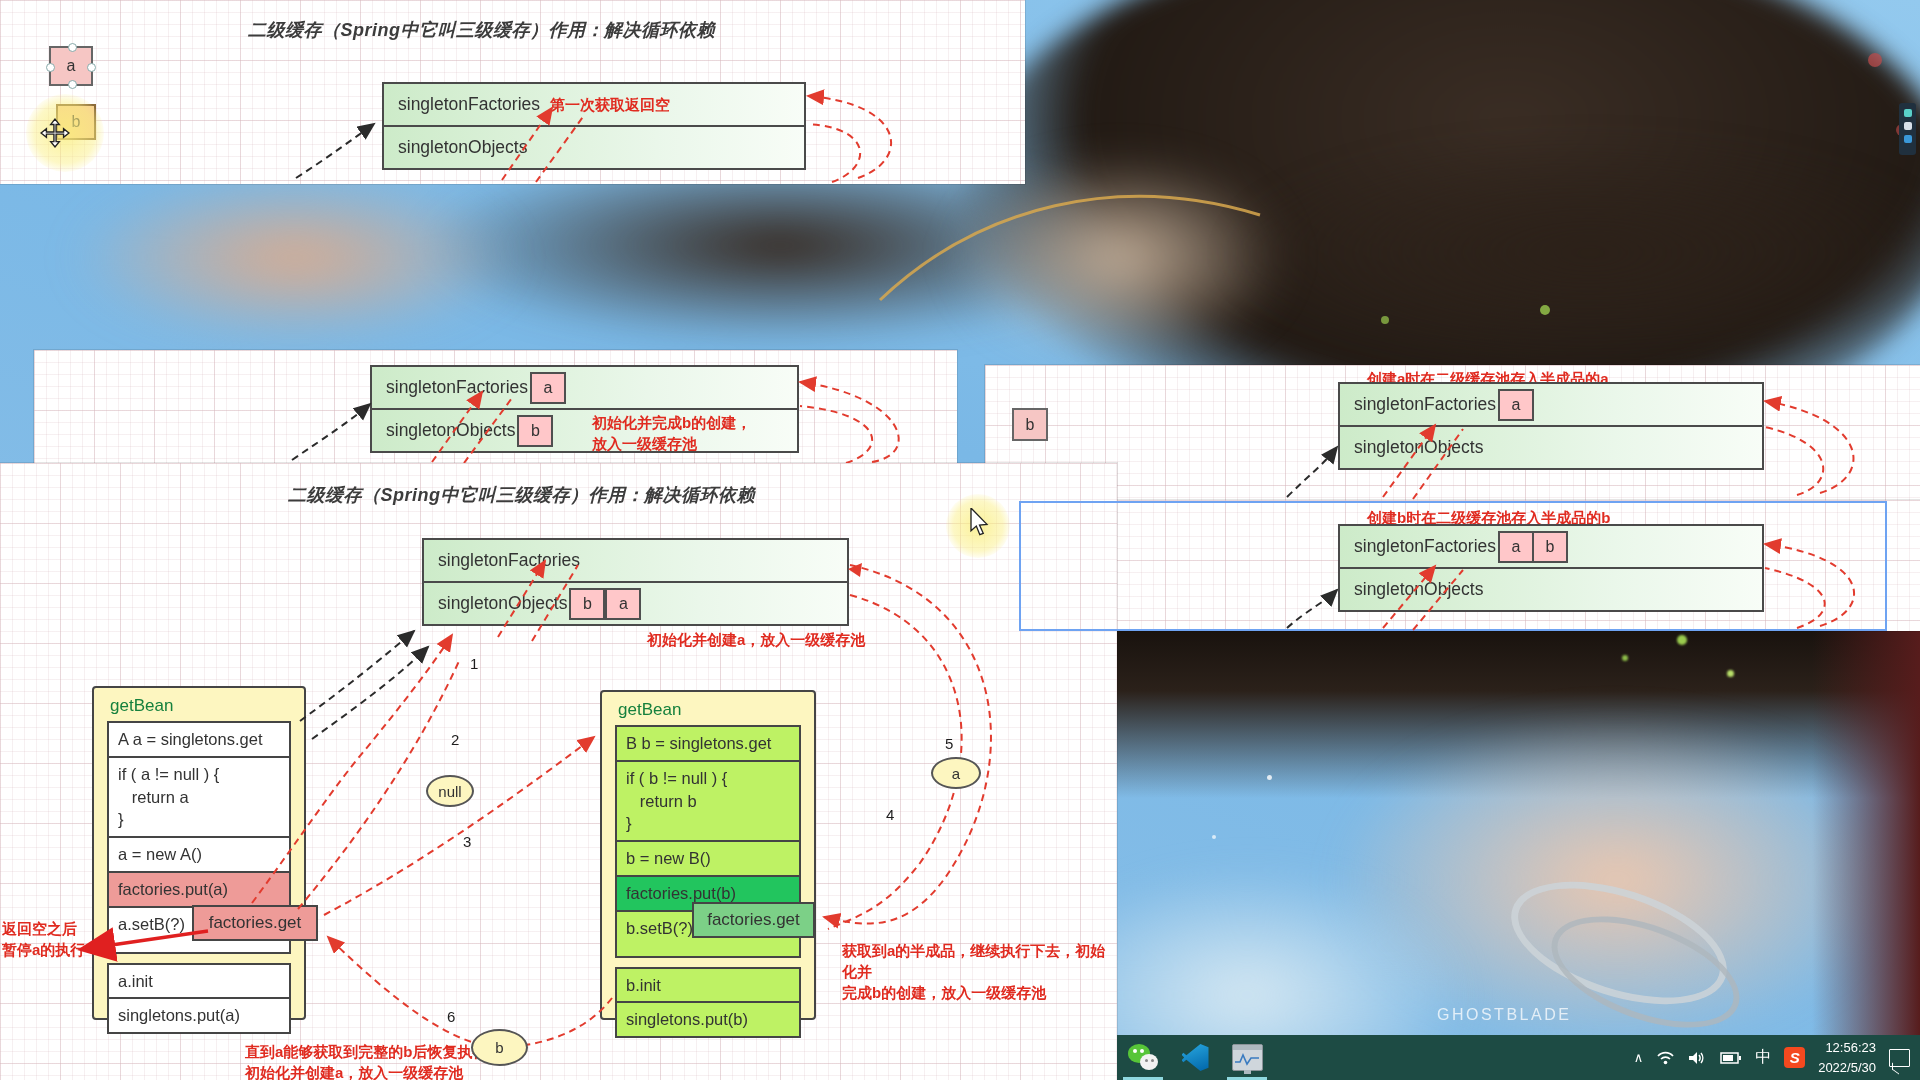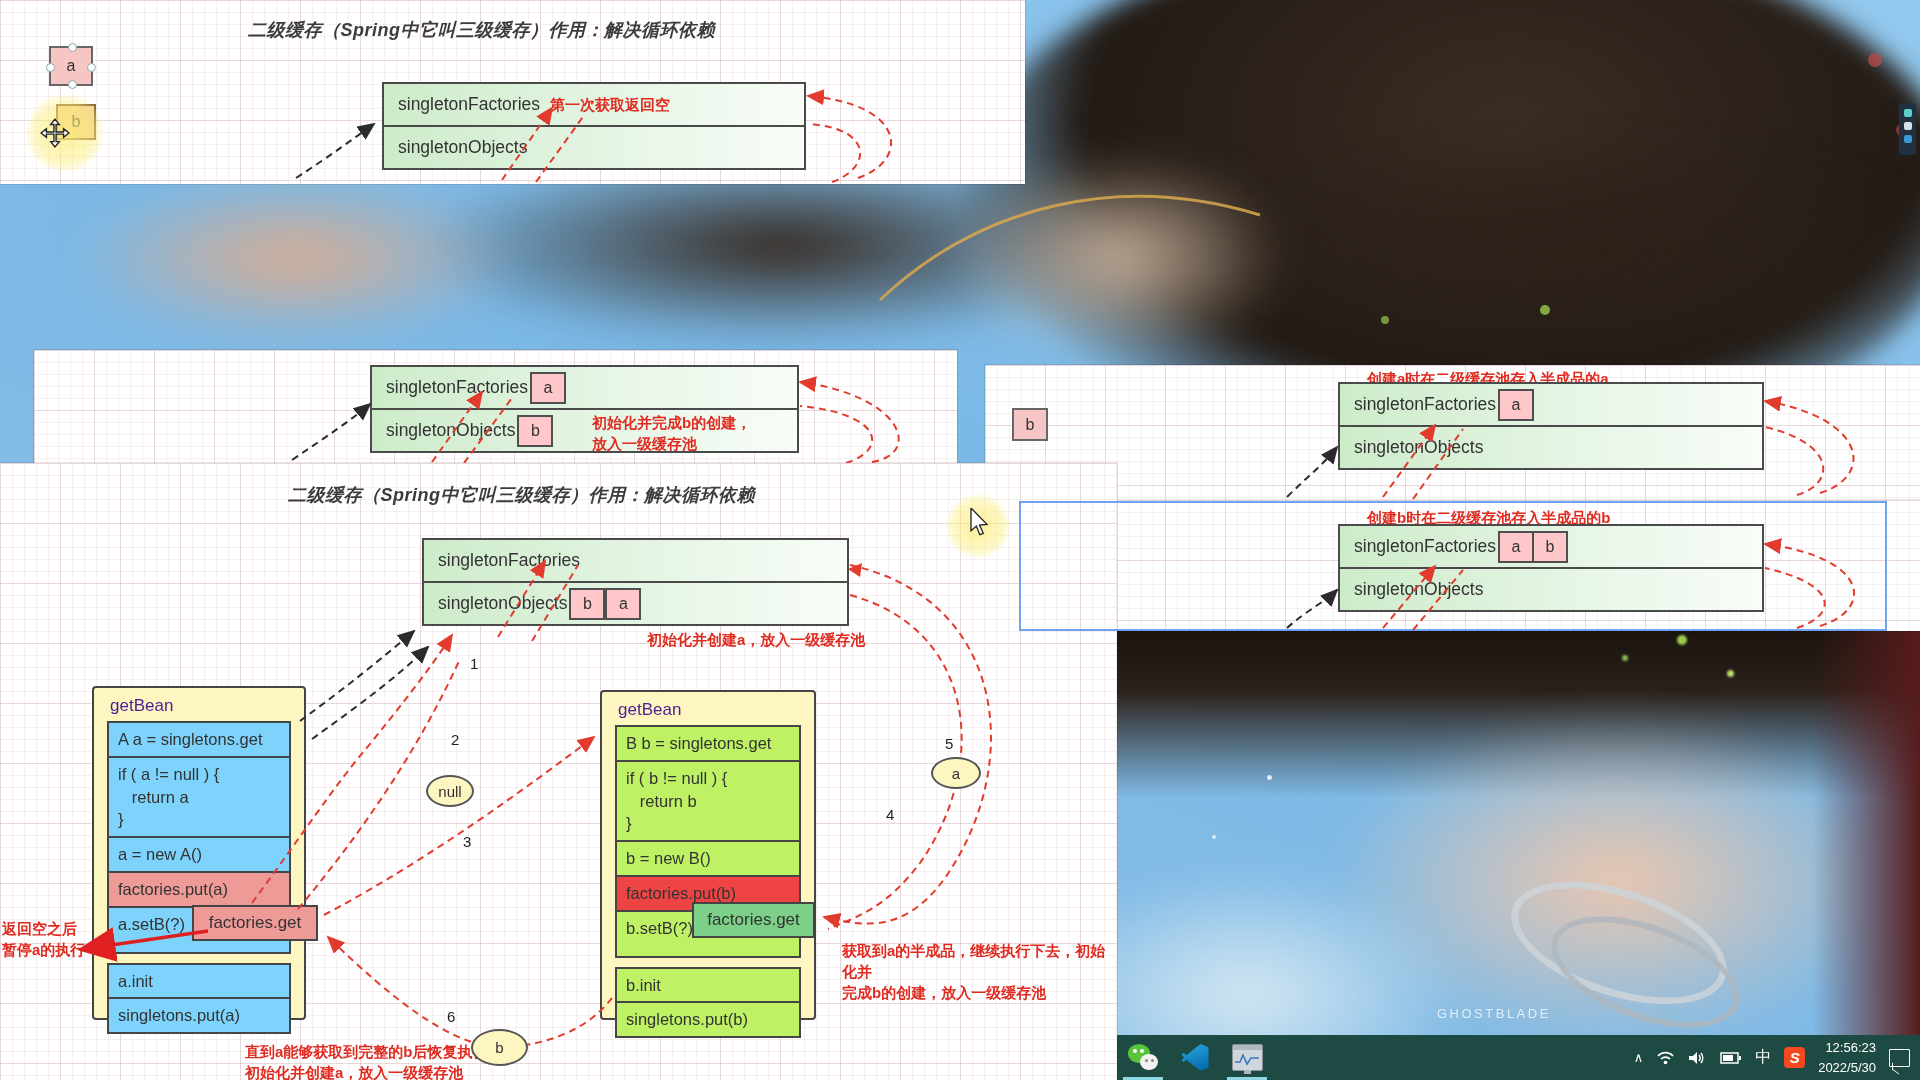--- a/index.html
+++ b/index.html
@@ -28,26 +28,26 @@
     font-size:17.5px;color:#333;border-top:2px solid #4a4a4a;}
   .crow:first-child{border-top:none;}
   .badge{width:36px;height:32px;flex:0 0 auto;display:flex;align-items:center;
     justify-content:center;background:#ffc7c9;border:2px solid #4f4f4f;
     font-size:16px;color:#333;box-sizing:border-box;}
   .rnote{color:#e02b20;font-size:15px;font-weight:bold;line-height:1.3;white-space:pre-line;}
   .ann{position:absolute;color:#e02b20;font-size:15px;font-weight:bold;
     line-height:1.4;white-space:pre-line;}
   
   .gb{position:absolute;background:#fdf6c0;border:2px solid #454545;border-radius:4px;}
-  .gb-title{padding:8px 0 0 16px;font-size:17px;color:#4c1d95;}
+  .gb-title{padding:8px 0 0 16px;font-size:17px;color:#15803d;}
   .gb-rows{margin:7px 13px 0 13px;}
   .gb-row{border:2px solid #454545;margin-top:-2px;padding:5px 9px;font-size:16.5px;
     color:#333;white-space:pre-wrap;line-height:1.38;}
-  .gba .gb-row{background:#7dd3fc;} .gba .gb-row.hl{background:#ee9b98;}
-  .gbb .gb-row{background:#bef264;} .gbb .gb-row.hl{background:#ef4444;}
+  .gba .gb-row{background:#ffffff;} .gba .gb-row.hl{background:#ee9b98;}
+  .gbb .gb-row{background:#bef264;} .gbb .gb-row.hl{background:#22c55e;}
   .gb-row.gap{margin-top:9px;}
   .fget{position:absolute;display:flex;align-items:center;justify-content:center;
     border:2px solid #454545;font-size:17px;color:#333;z-index:6;box-sizing:border-box;}
   .fget.fa{background:#ee9b98;} .fget.fb{background:#7cd087;}
   .oval{position:absolute;border:2px solid #555;border-radius:50%;background:#fdf6c0;
     display:flex;align-items:center;justify-content:center;font-size:15px;color:#333;z-index:8;}
   .step{position:absolute;font-size:15px;color:#1e1e1e;z-index:8;}
   .alayer{position:absolute;left:0;top:0;z-index:7;pointer-events:none;}
   .shape-box{position:absolute;display:flex;align-items:center;justify-content:center;
     font-size:16px;color:#333;border:2px solid #666;box-sizing:border-box;z-index:4;}
@@ -64,21 +64,21 @@
   .tb-slot{width:52px;height:45px;display:flex;align-items:center;justify-content:center;position:relative;}
   .tb-underline{position:absolute;left:6px;bottom:0;width:40px;height:3px;background:#8fd8df;}
   #tray{margin-left:auto;display:flex;align-items:center;gap:13px;padding-right:10px;color:#fff;}
   .tray-glyph{font-size:14px;color:#fff;}
   #clock{font-size:13px;line-height:1.5;color:#fff;text-align:right;}
   #sogou{width:21px;height:21px;border-radius:4px;background:#f4491f;color:#fff;
     font-weight:bold;font-size:15px;display:flex;align-items:center;justify-content:center;font-style:italic;}
   #action-center{width:19px;height:16px;border:1.6px solid #fff;border-radius:1px;position:relative;}
   #action-center:after{content:"";position:absolute;left:2px;bottom:-6px;width:6px;height:6px;
     border-left:1.6px solid #fff;border-bottom:1.6px solid #fff;transform:skewY(35deg);}
-  #watermark{position:absolute;color:rgba(255,255,255,.75);font-size:13px;letter-spacing:2.5px;z-index:5;}
+  #watermark{position:absolute;color:rgba(255,255,255,.75);font-size:16px;letter-spacing:2.5px;z-index:5;}
   #mini-toolbar{position:absolute;left:1899px;top:103px;width:17px;height:52px;background:#20303e;
     border-radius:3px;z-index:6;display:flex;flex-direction:column;align-items:center;gap:5px;padding-top:6px;box-sizing:border-box;}
   .mt-dot{width:8px;height:8px;border-radius:2px;}
 </style>
 </head>
 <body>
 
 <div id="screen">
 
   <div class="wp" id="wp-base"></div>

